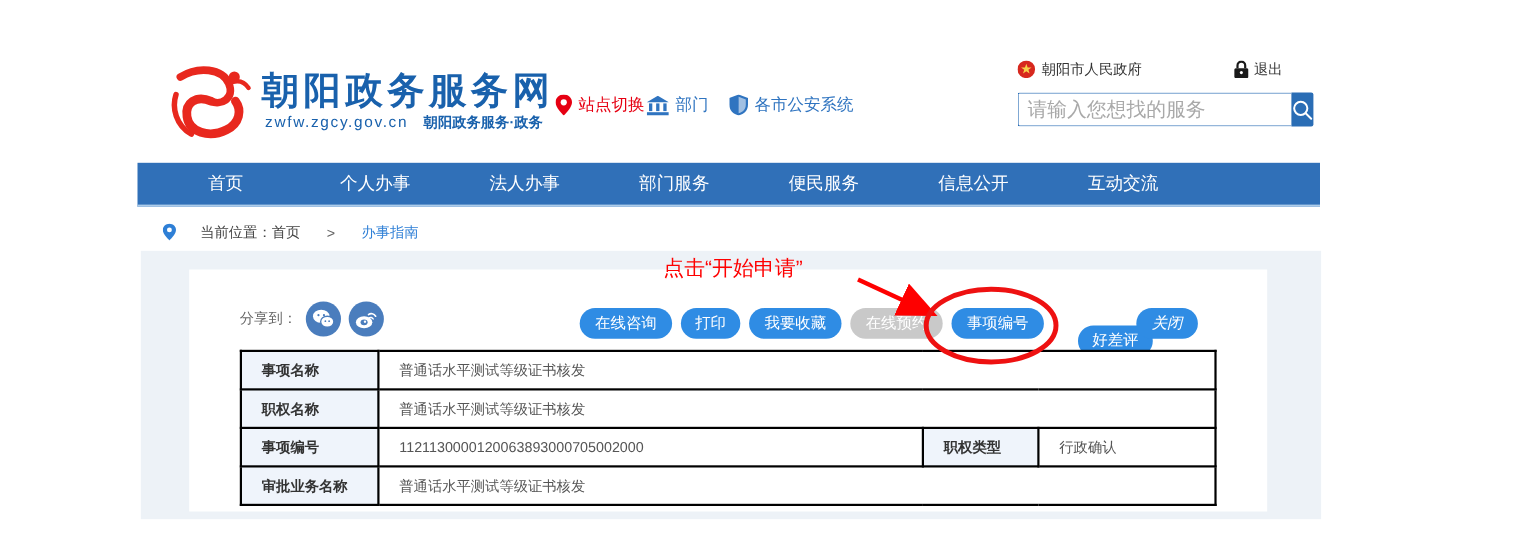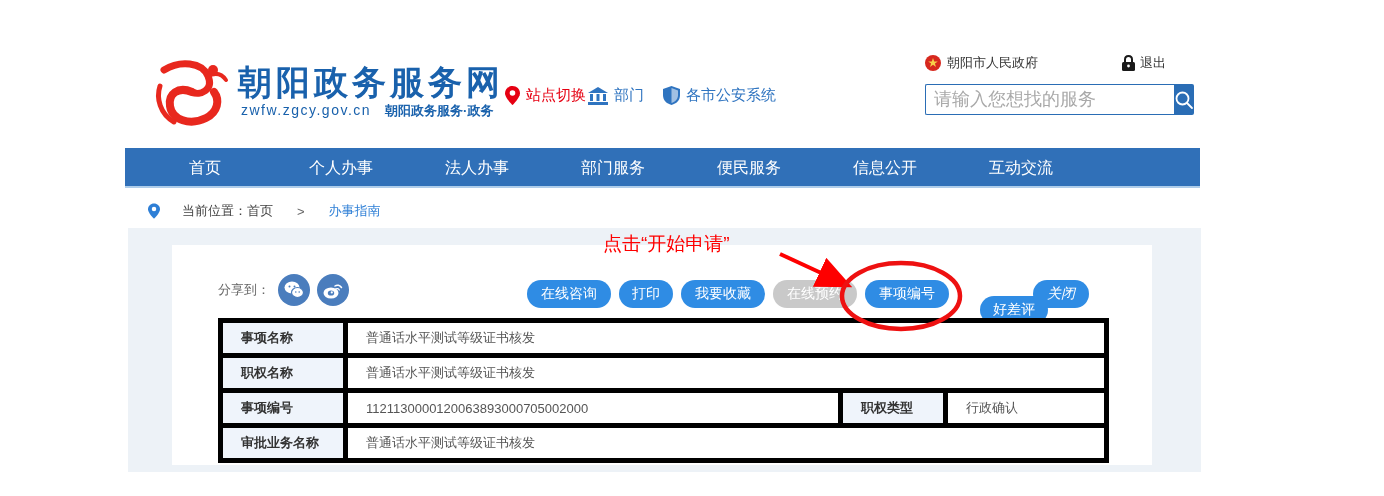--- a/index.html
+++ b/index.html
@@ -41,21 +41,21 @@
 
   .share-row { position:absolute; left:218px; top:274px; display:flex; align-items:center; }
   .share-label { font-size:13px; color:#666; margin-right:8px; }
   .share-circle { width:32px; height:32px; border-radius:50%; background:#4a7dbd; margin-right:7px; display:flex; align-items:center; justify-content:center; cursor:pointer; }
 
   .pill { position:absolute; top:280px; height:28px; border:none; border-radius:14px; background:#2f8ce4; color:#fff; font-size:14px; cursor:pointer; font-family:"Liberation Sans",sans-serif; white-space:nowrap; }
   .pill.disabled { background:#c9c9c9; cursor:default; }
 
   
   .info-table { position:absolute; left:218px; top:318px; width:886px; border-collapse:collapse; table-layout:fixed; }
-  .info-table td { border:5px solid #000000; height:35px; font-size:13px; padding:0 0 0 18px; vertical-align:middle; background:#fff; color:#555; }
+  .info-table td { border:2px solid #000000; height:35px; font-size:13px; padding:0 0 0 18px; vertical-align:middle; background:#fff; color:#555; }
   .info-table td.lbl { background:#eff4fb; font-weight:bold; color:#333; }
 
   
   .annot-text { position:absolute; left:603px; top:231px; font-size:19px; color:#fe0000; white-space:nowrap; z-index:6; }
   .annot-svg { position:absolute; left:0; top:0; width:1384px; height:496px; pointer-events:none; z-index:5; }
 </style>
 </head>
 <body>
 
 <div id="stage">

